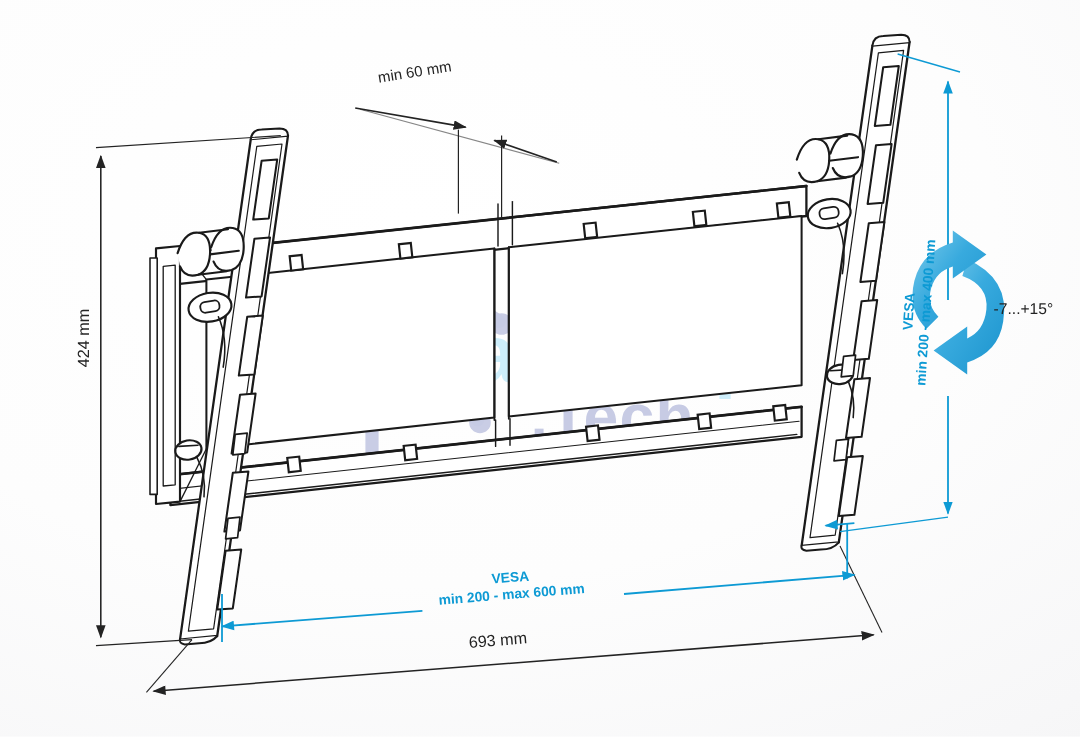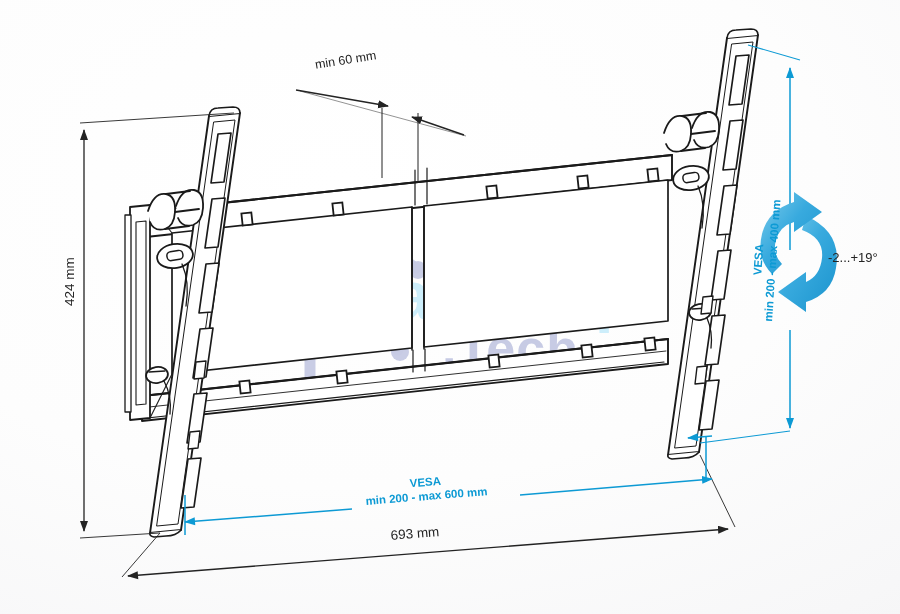--- a/index.html
+++ b/index.html
@@ -336,21 +336,21 @@
                Q774 202 800 194 Z" fill="url(#tiltGrad)" stroke="none" transform="translate(-6,8)"></path>
     </g>
   </svg>
 
   <div class="dimtext dim-black" id="label-424">424 mm</div>
 
   <div class="dimtext dim-black" id="label-693">693 mm</div>
 
   <div class="dimtext dim-black" id="label-min60">min 60 mm</div>
 
-  <div class="dimtext" id="label-tilt">-2...+19°</div>
+  <div class="dimtext" id="label-tilt">-7...+15°</div>
 
   <div class="dimtext dim-cyan" id="label-vesa-h">
     <div>VESA</div>
     <div>min 200 - max 600 mm</div>
   </div>
 
   <div class="dimtext dim-cyan" id="label-vesa-v">
     <div>VESA</div>
     <div>min 200 - max 400 mm</div>
   </div>

